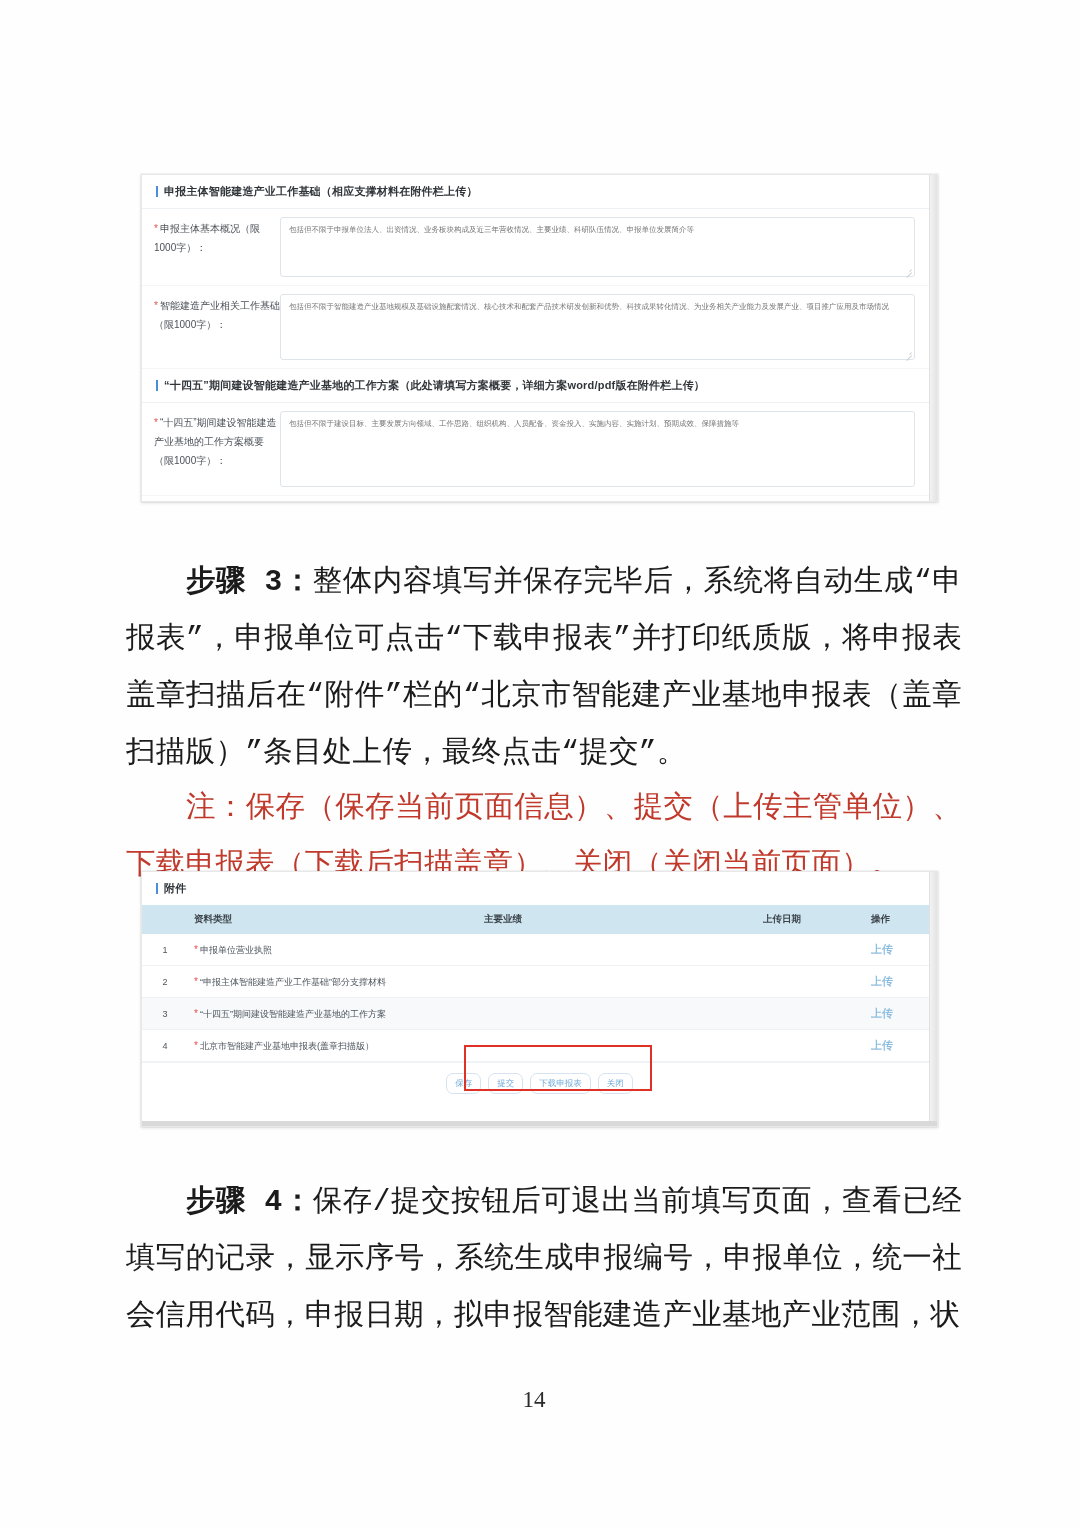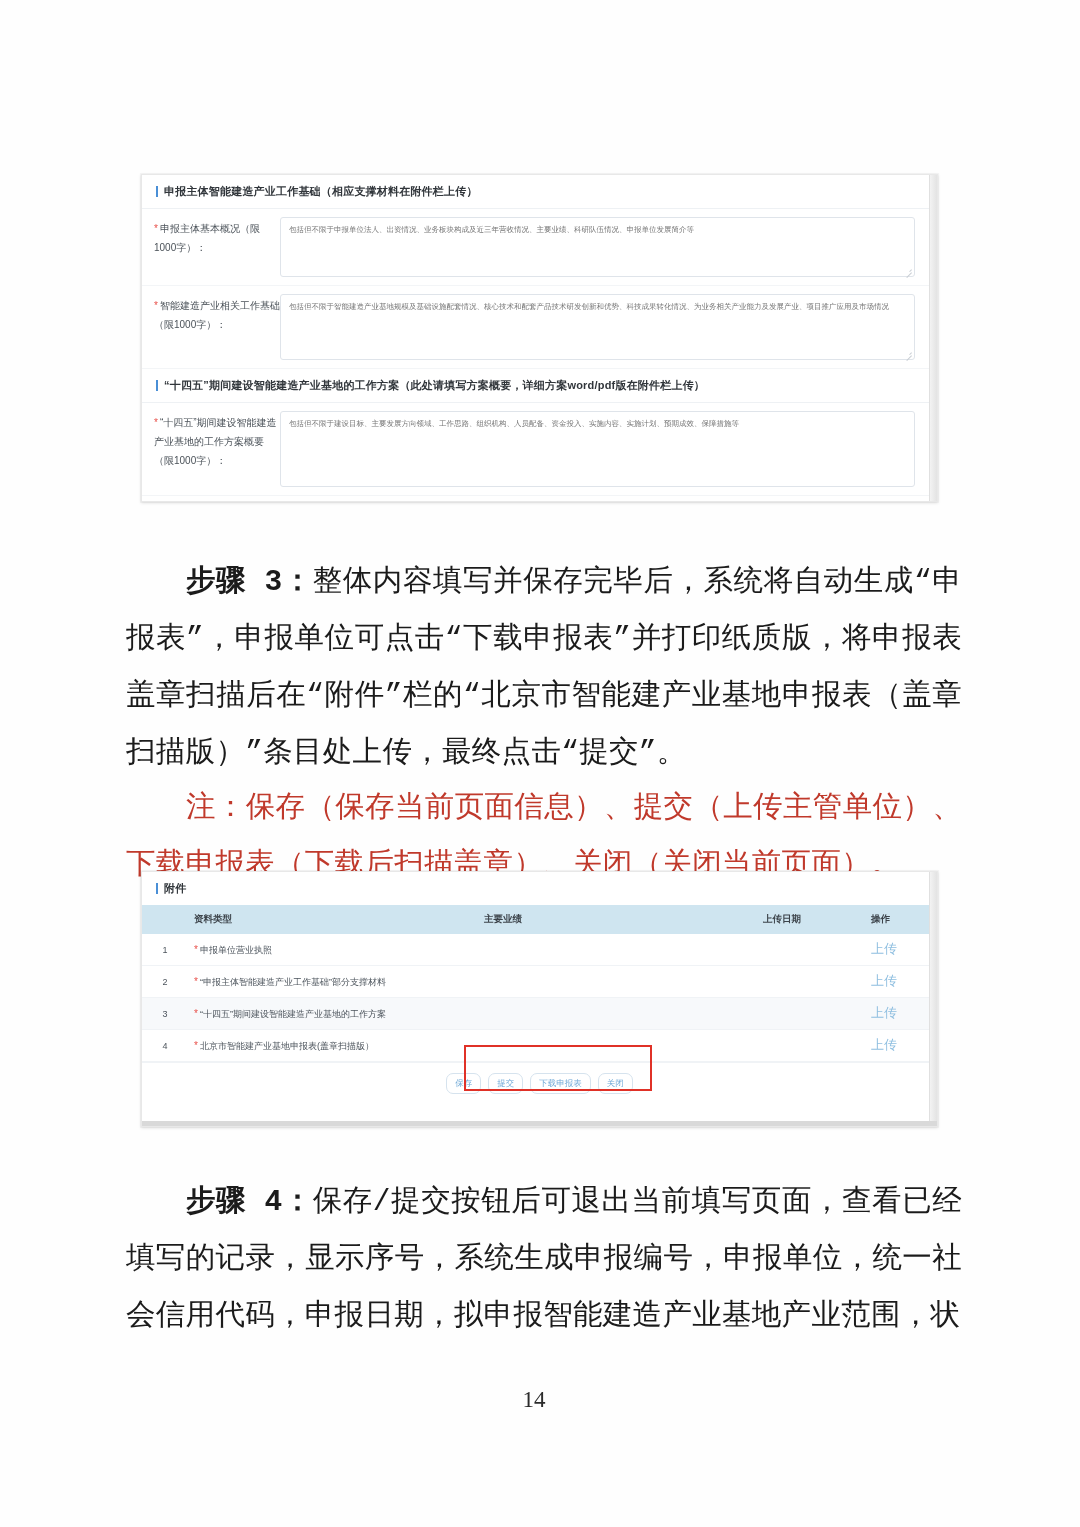--- a/index.html
+++ b/index.html
@@ -148,22 +148,23 @@
     line-height: 14px;
   }
   .atable tbody tr.alt td { background: #f7f9fb; }
   .c-idx { width: 34px; text-align: center; color: #5b636b; }
   .c-type { width: 278px; margin-top: 20px; }
   .c-name { }
   .c-date { width: 96px; }
   .c-act { width: 60px; text-align: left; }
   .upload-link {
     color: #8fbfe0;
-    font-size: 13px;
+    font-size: 11px;
     cursor: pointer;
+    font-weight: bold;
   }
 
   
   .btn-bar {
     position: relative;
     display: flex;
     justify-content: center;
     gap: 7px;
     padding: 10px 0 12px 0;
     background: #fff;

